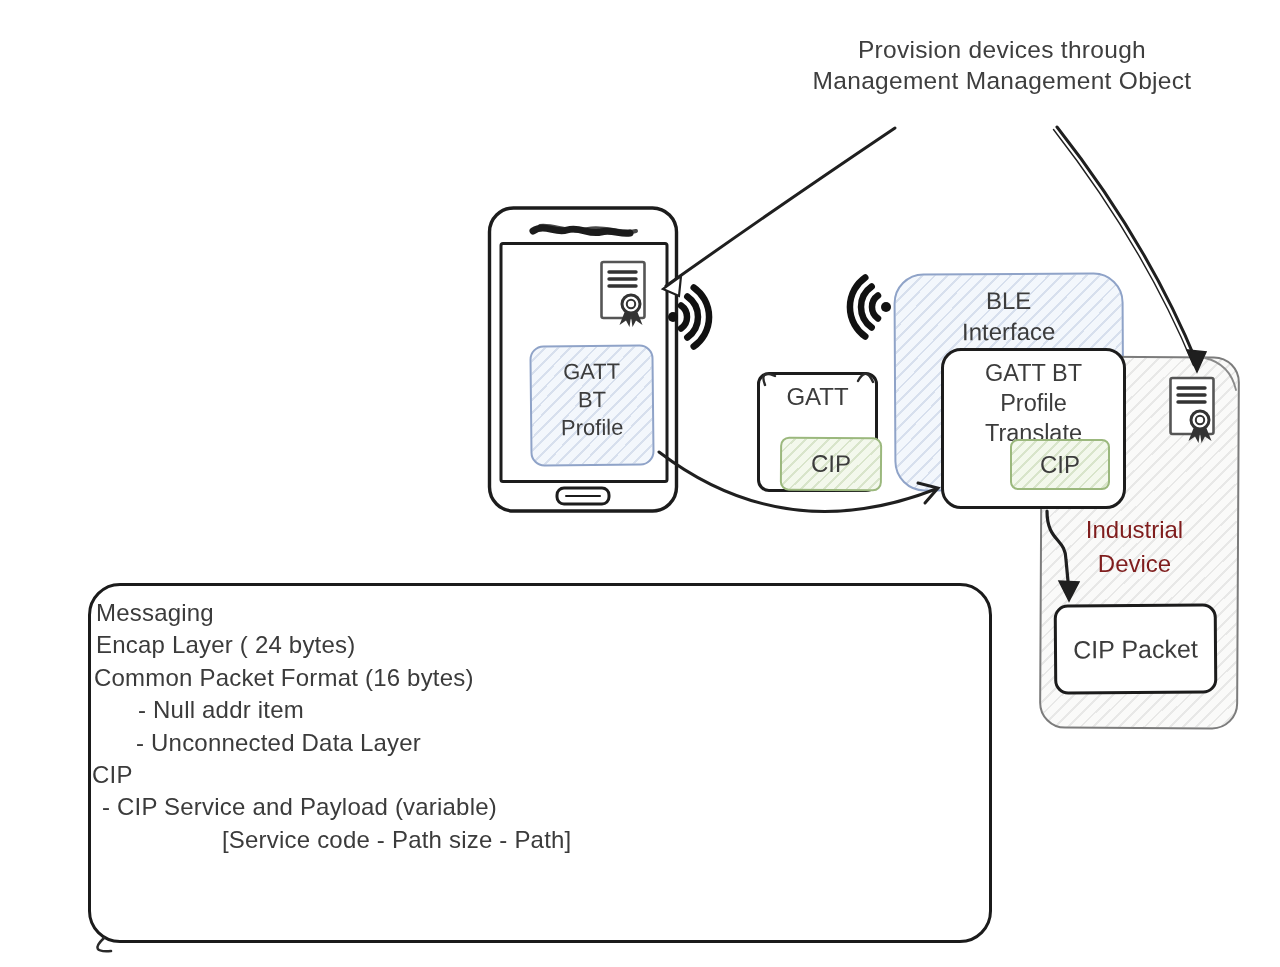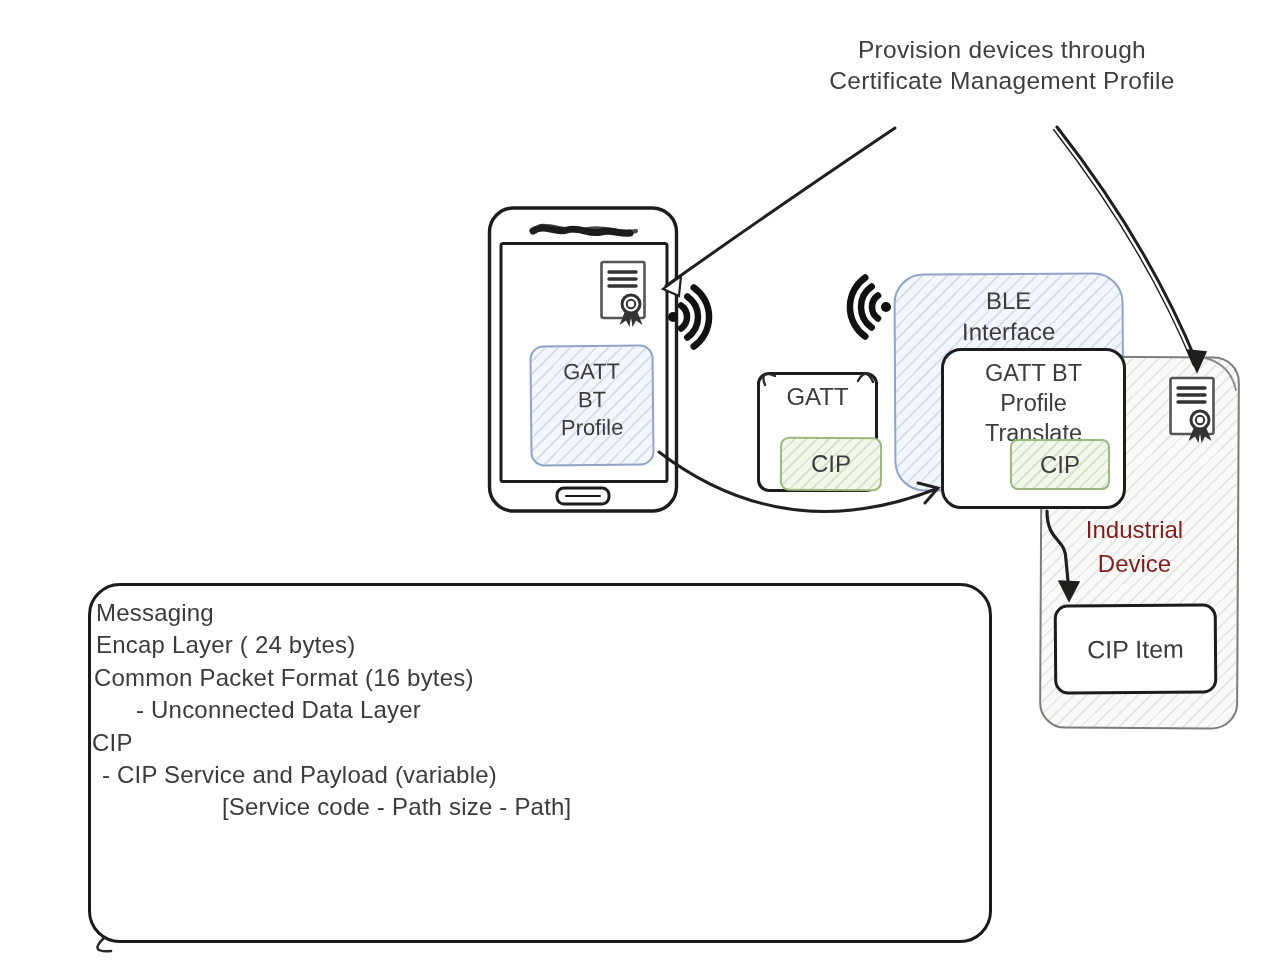--- a/index.html
+++ b/index.html
@@ -74,21 +74,21 @@
       <rect x="501" y="243.5" width="166" height="238" rx="2" stroke-width="3"></rect>
       <path d="M533 231 c 12 -8 22 3 34 -1 c 13 -4 21 5 34 2 c 11 -3 20 3 29 1" fill="none" stroke-width="7"></path>
       <path d="M540 226 c 14 -2 30 8 48 3 c 16 -4 34 6 48 2" fill="none" stroke-width="4" opacity=".8"></path>
       <rect x="557" y="488" width="52" height="16" rx="7" stroke-width="3"></rect>
       <line x1="566" y1="496" x2="600" y2="496" stroke-width="2"></line>
     </g>
   </svg>
 
   <div class="abs annotation">
     <div>Provision devices through</div>
-    <div>Certificate Management Profile</div>
+    <div>Management Management Object</div>
   </div>
 
   <div class="abs sketch-blue ble-box">
     <div>BLE</div>
     <div>Interface</div>
   </div>
 
   <div class="abs sketch-gray industrial-box"></div>
 
   <div class="abs sketch-ink translate-box">
@@ -111,27 +111,28 @@
     <div class="abs sketch-green gatt-cip">
       <span>CIP</span>
     </div>
   </div>
 
   <div class="abs industrial-label">
     <div>Industrial</div>
     <div>Device</div>
   </div>
   <div class="abs sketch-ink cip-stack-box">
-    <span>CIP Item</span>
+    <span>CIP Packet</span>
   </div>
 
   <div class="abs messaging-box">
     <div class="ln ml0">Messaging</div>
     <div class="ln ml2">Encap Layer ( 24 bytes)</div>
     <div class="ln ml3">Common Packet Format (16 bytes)</div>
+    <div class="ln ml4">- Null addr item</div>
     <div class="ln ml5">- Unconnected Data Layer</div>
     <div class="ln ml6">CIP</div>
     <div class="ln ml7">- CIP Service and Payload (variable)</div>
     <div class="ln ml9">[Service code - Path size - Path]</div>
   </div>
 
   <svg id="art-high" width="1280" height="967" viewBox="0 0 1280 967">
     <defs>
       <g id="cert">
         <rect x="0.5" y="0" width="43" height="56" rx="2" fill="#ffffff" stroke="#555555" stroke-width="2.6"></rect>

